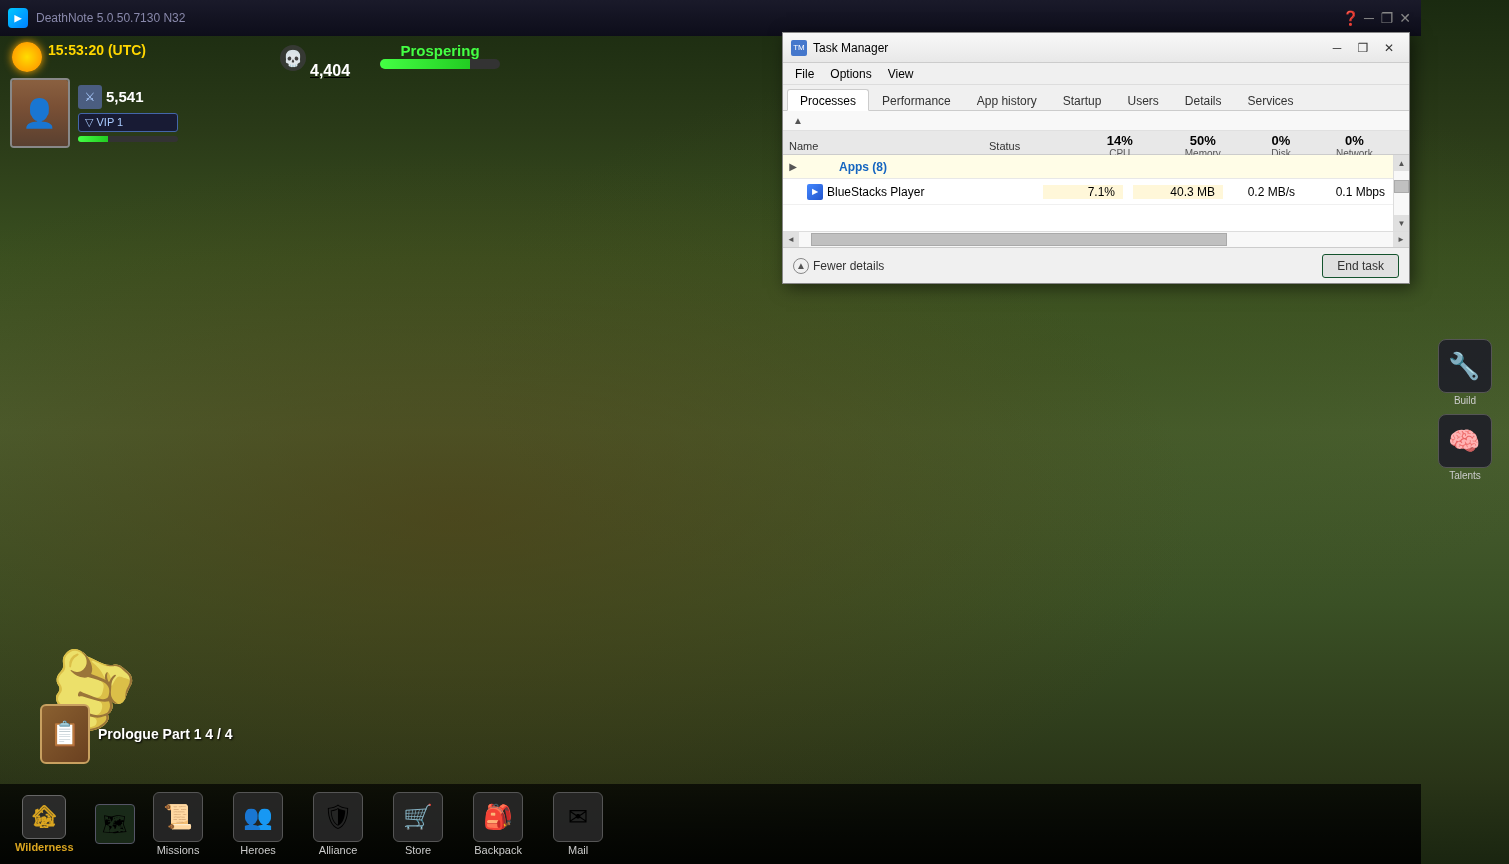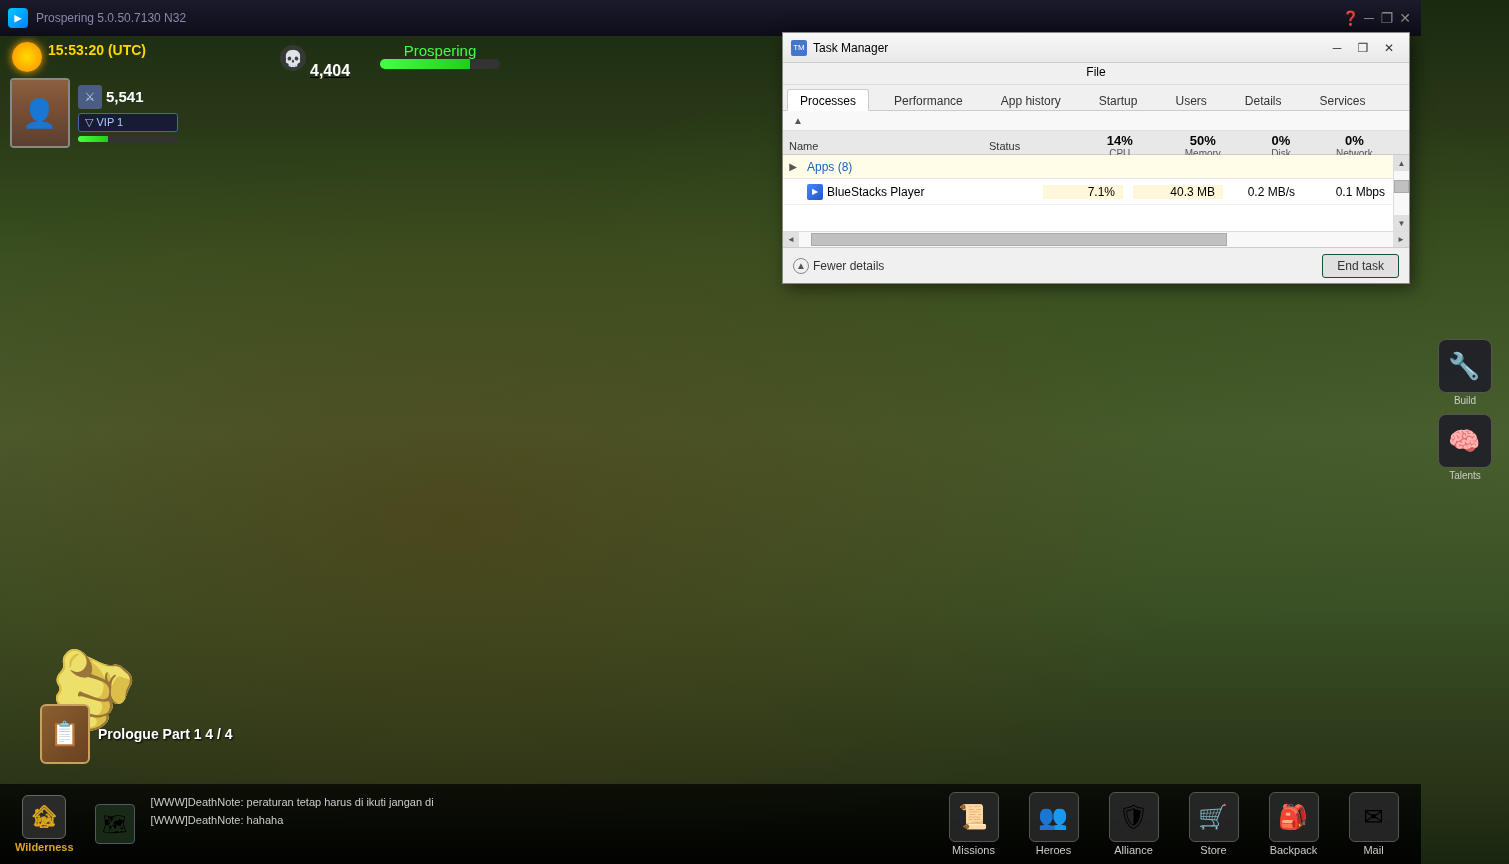--- a/index.html
+++ b/index.html
@@ -388,21 +388,20 @@
       border-radius: 2px;
     }
 
     .tm-menubar {
       height: 22px;
       background: #f0f0f0;
       border-bottom: 1px solid #ddd;
       display: flex;
       align-items: center;
       padding: 0 4px;
-      flex-direction: column;
     }
 
     .tm-menu-item {
       padding: 2px 8px;
       font-size: 12px;
       color: #000;
       cursor: pointer;
       border-radius: 3px;
     }
 
@@ -416,21 +415,21 @@
     }
 
     .tm-tab {
       padding: 4px 12px 2px;
       font-size: 12px;
       color: #333;
       cursor: pointer;
       border: 1px solid transparent;
       border-bottom: none;
       border-radius: 3px 3px 0 0;
-      margin-right: 12px;
+      margin-right: 0;
     }
 
     .tm-tab.active {
       background: #fff;
       border-color: #ccc;
       color: #000;
       border-bottom: 1px solid #fff;
       margin-bottom: -1px;
     }
 
@@ -523,23 +522,24 @@
       justify-content: center;
       font-size: 10px;
       color: #555;
       cursor: pointer;
       flex-shrink: 0;
     }
 
     .tm-section-label {
       color: #1565c0;
       font-size: 12px;
-      font-weight: normal;
+      font-weight: bold;
       padding: 0 4px;
       flex: 1;
+      margin-left: 32px;
     }
 
     .tm-data-row {
       height: 26px;
       background: #fff;
       display: flex;
       align-items: center;
       border-bottom: 1px solid #f0f0f0;
     }
 
@@ -758,42 +758,42 @@
 <body>
 
 <div class="game-bg">
   <div class="game-scene"></div>
 </div>
 
 <div class="bluestacks-titlebar">
   <div class="bs-logo">
     <span style="color:white;font-size:9px;font-weight:bold;">▶</span>
   </div>
-  <span class="bs-title">Prospering 5.0.50.7130 N32</span>
+  <span class="bs-title">DeathNote 5.0.50.7130 N32</span>
   <div class="bs-window-controls">
     <div class="bs-win-btn">❓</div>
     <div class="bs-win-btn">─</div>
     <div class="bs-win-btn">❐</div>
     <div class="bs-win-btn">✕</div>
   </div>
 </div>
 
 <div class="game-sun"></div>
 
 <div style="position:absolute;top:42px;left:48px;z-index:51;display:flex;align-items:center;gap:12px;">
   <span class="game-time">15:53:20 (UTC)</span>
 </div>
 
 <div class="game-skull">💀</div>
 <div style="position:absolute;top:62px;left:310px;z-index:51;display:flex;align-items:center;gap:4px;text-decoration:underline;">
   <span style="color:#fff;font-size:16px;font-weight:bold;">4,404</span>
 </div>
 
 <div style="position:absolute;top:42px;left:380px;z-index:51;display:flex;flex-direction:column;align-items:center;">
-  <span style="color:#44ff44;font-size:15px;font-weight:normal;">Prospering</span>
+  <span style="color:#44ff44;font-size:15px;font-weight:bold;">Prospering</span>
   <div class="prospering-bar-track">
     <div class="prospering-bar-fill"></div>
   </div>
 </div>
 
 <div class="player-info" style="top:78px;">
   <div class="avatar">
     <div class="avatar-face">👤</div>
   </div>
   <div class="player-stats">
@@ -829,28 +829,20 @@
 </div>
 
 <div class="game-bottom">
   <div class="wilderness-btn">
     <div class="wilderness-icon">🏚</div>
     <span style="color:#daa520;font-size:11px;">Wilderness</span>
   </div>
 
   <div style="width:40px;height:40px;background:rgba(30,50,30,0.8);border:1px solid #556;border-radius:4px;margin:0 6px;display:flex;align-items:center;justify-content:center;font-size:20px;cursor:pointer;">🗺</div>
 
-  <div class="chat-area">
-    <div class="chat-msg">
-      <span>[WWW]DeathNote: peraturan tetap harus di ikuti jangan di</span>
-    </div>
-    <div class="chat-msg">
-      <span>[WWW]DeathNote: hahaha</span>
-    </div>
-  </div>
 
   <div class="bottom-buttons">
     <div class="bottom-btn">
       <div class="bottom-btn-icon">📜</div>
       <span class="bottom-btn-label">Missions</span>
     </div>
     <div class="bottom-btn">
       <div class="bottom-btn-icon">👥</div>
       <span class="bottom-btn-label">Heroes</span>
     </div>

